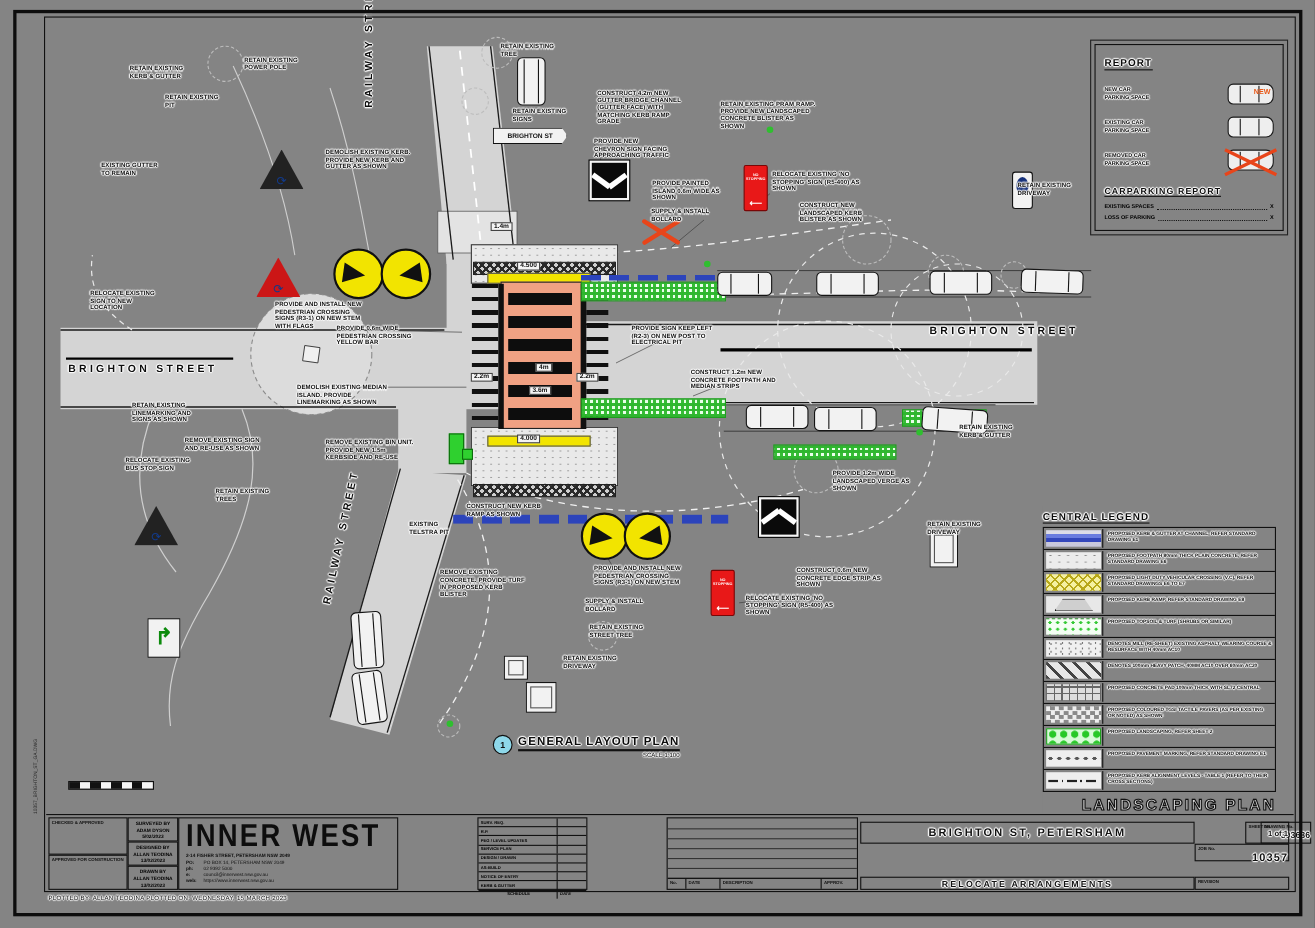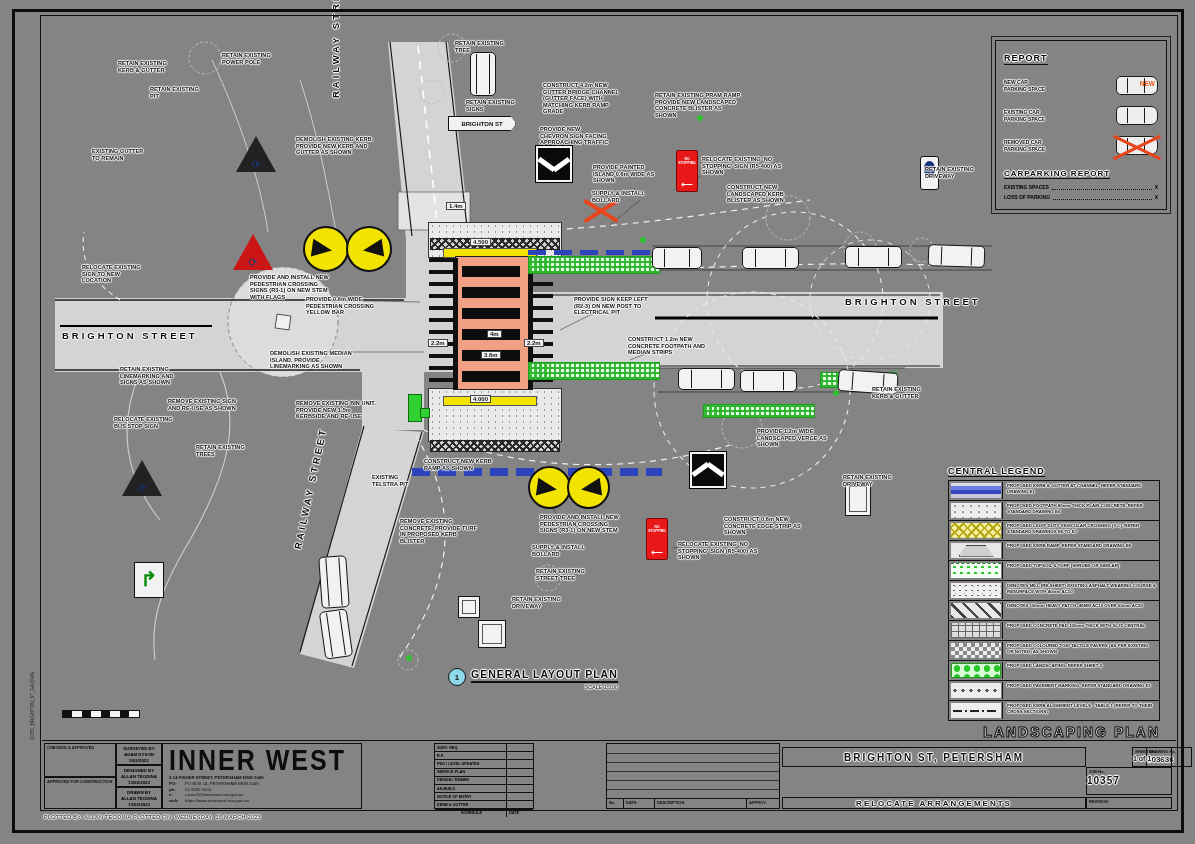--- a/index.html
+++ b/index.html
@@ -113,21 +113,21 @@
   .sw-land{background:#d8fad8;background-image:radial-gradient(circle,#28c828 3px,transparent 3.6px);background-size:10px 9px;border:1px solid #1e9e1e;}
   .sw-mark{background:#eee;background-image:radial-gradient(ellipse 3px 2.2px,#555 60%,transparent 65%);background-size:8px 17px;background-position:0 center;}
   .sw-lvl{background:#eee;}
   .sw-lvl::after{content:"";position:absolute;left:4%;right:4%;top:48%;height:1.6px;background:repeating-linear-gradient(90deg,#222 0 9px,transparent 9px 12px,#222 12px 13.5px,transparent 13.5px 17px);}
   .consult{font-size:14px;font-weight:bold;letter-spacing:2px;color:#d8d8d8;-webkit-text-stroke:1px #111;
      text-shadow:0 0 1px #111;text-align:right;margin-top:3px;}
   
   .tblock{position:absolute;left:42px;right:19px;top:740px;height:70px;border-top:1.5px solid #111;background:#848484;}
   .cell{position:absolute;border:0.8px solid #111;box-sizing:border-box;}
   .lbl{font-size:4px;font-weight:bold;color:#111;padding:1px 2px;}
-  .big{font-weight:bold;color:#111;text-align:left;}
+  .big{font-weight:bold;color:#111;text-align:right;}
   .credit{font-size:4.4px;font-weight:bold;text-align:center;line-height:1.35;padding-top:2px;}
   .logo{font-size:25px;font-weight:900;letter-spacing:2px;color:#0d0d0d;transform:scaleY(1.15);white-space:nowrap;}
   .addr{font-size:4.3px;line-height:1.35;color:#111;}
   .addr b{display:inline-block;width:16px;}
   .schrow{display:flex;border-bottom:0.6px solid #111;height:7.2px;align-items:center;}
   .schrow span{font-size:3.8px;font-weight:bold;padding-left:2px;flex:1;}
   .schrow i{width:26px;border-left:0.6px solid #111;height:100%;}
   .revline{position:absolute;left:0;right:0;border-top:0.5px solid #333;}
   .ttl1{font-size:10px;letter-spacing:2px;}
   .ttl2{font-size:7.5px;letter-spacing:1.5px;}
@@ -553,21 +553,21 @@
     </div>
 
     <div class="cell" style="left:1104px;top:6px;width:46px;height:20px;">
       <div class="lbl">DRAWING No.</div>
       <div class="big halo" style="font-size:8px;">303636</div>
     </div>
     <div class="cell" style="left:1090px;top:6px;width:40px;height:20px;">
       <div class="lbl">SHEET No.</div>
       <div class="big halo" style="font-size:7px;">1 of 1</div>
     </div>
-    <div class="cell" style="left:1044px;top:26px;width:86px;height:28px;">
+    <div class="cell" style="left:1044px;top:26px;width:86px;height:16px;">
       <div class="lbl">JOB No.</div>
       <div class="big halo" style="font-size:10px;letter-spacing:1px;">10357</div>
     </div>
     <div class="cell" style="left:1044px;top:56px;width:86px;height:12px;">
       <div class="lbl">REVISION</div>
     </div>
   </div>
 
   <div class="plotted halo">PLOTTED BY: ALLAN TEODINA      PLOTTED ON: WEDNESDAY, 15 MARCH 2023</div>
   <div class="fileref">10357_BRIGHTON_ST_GA.DWG</div>

